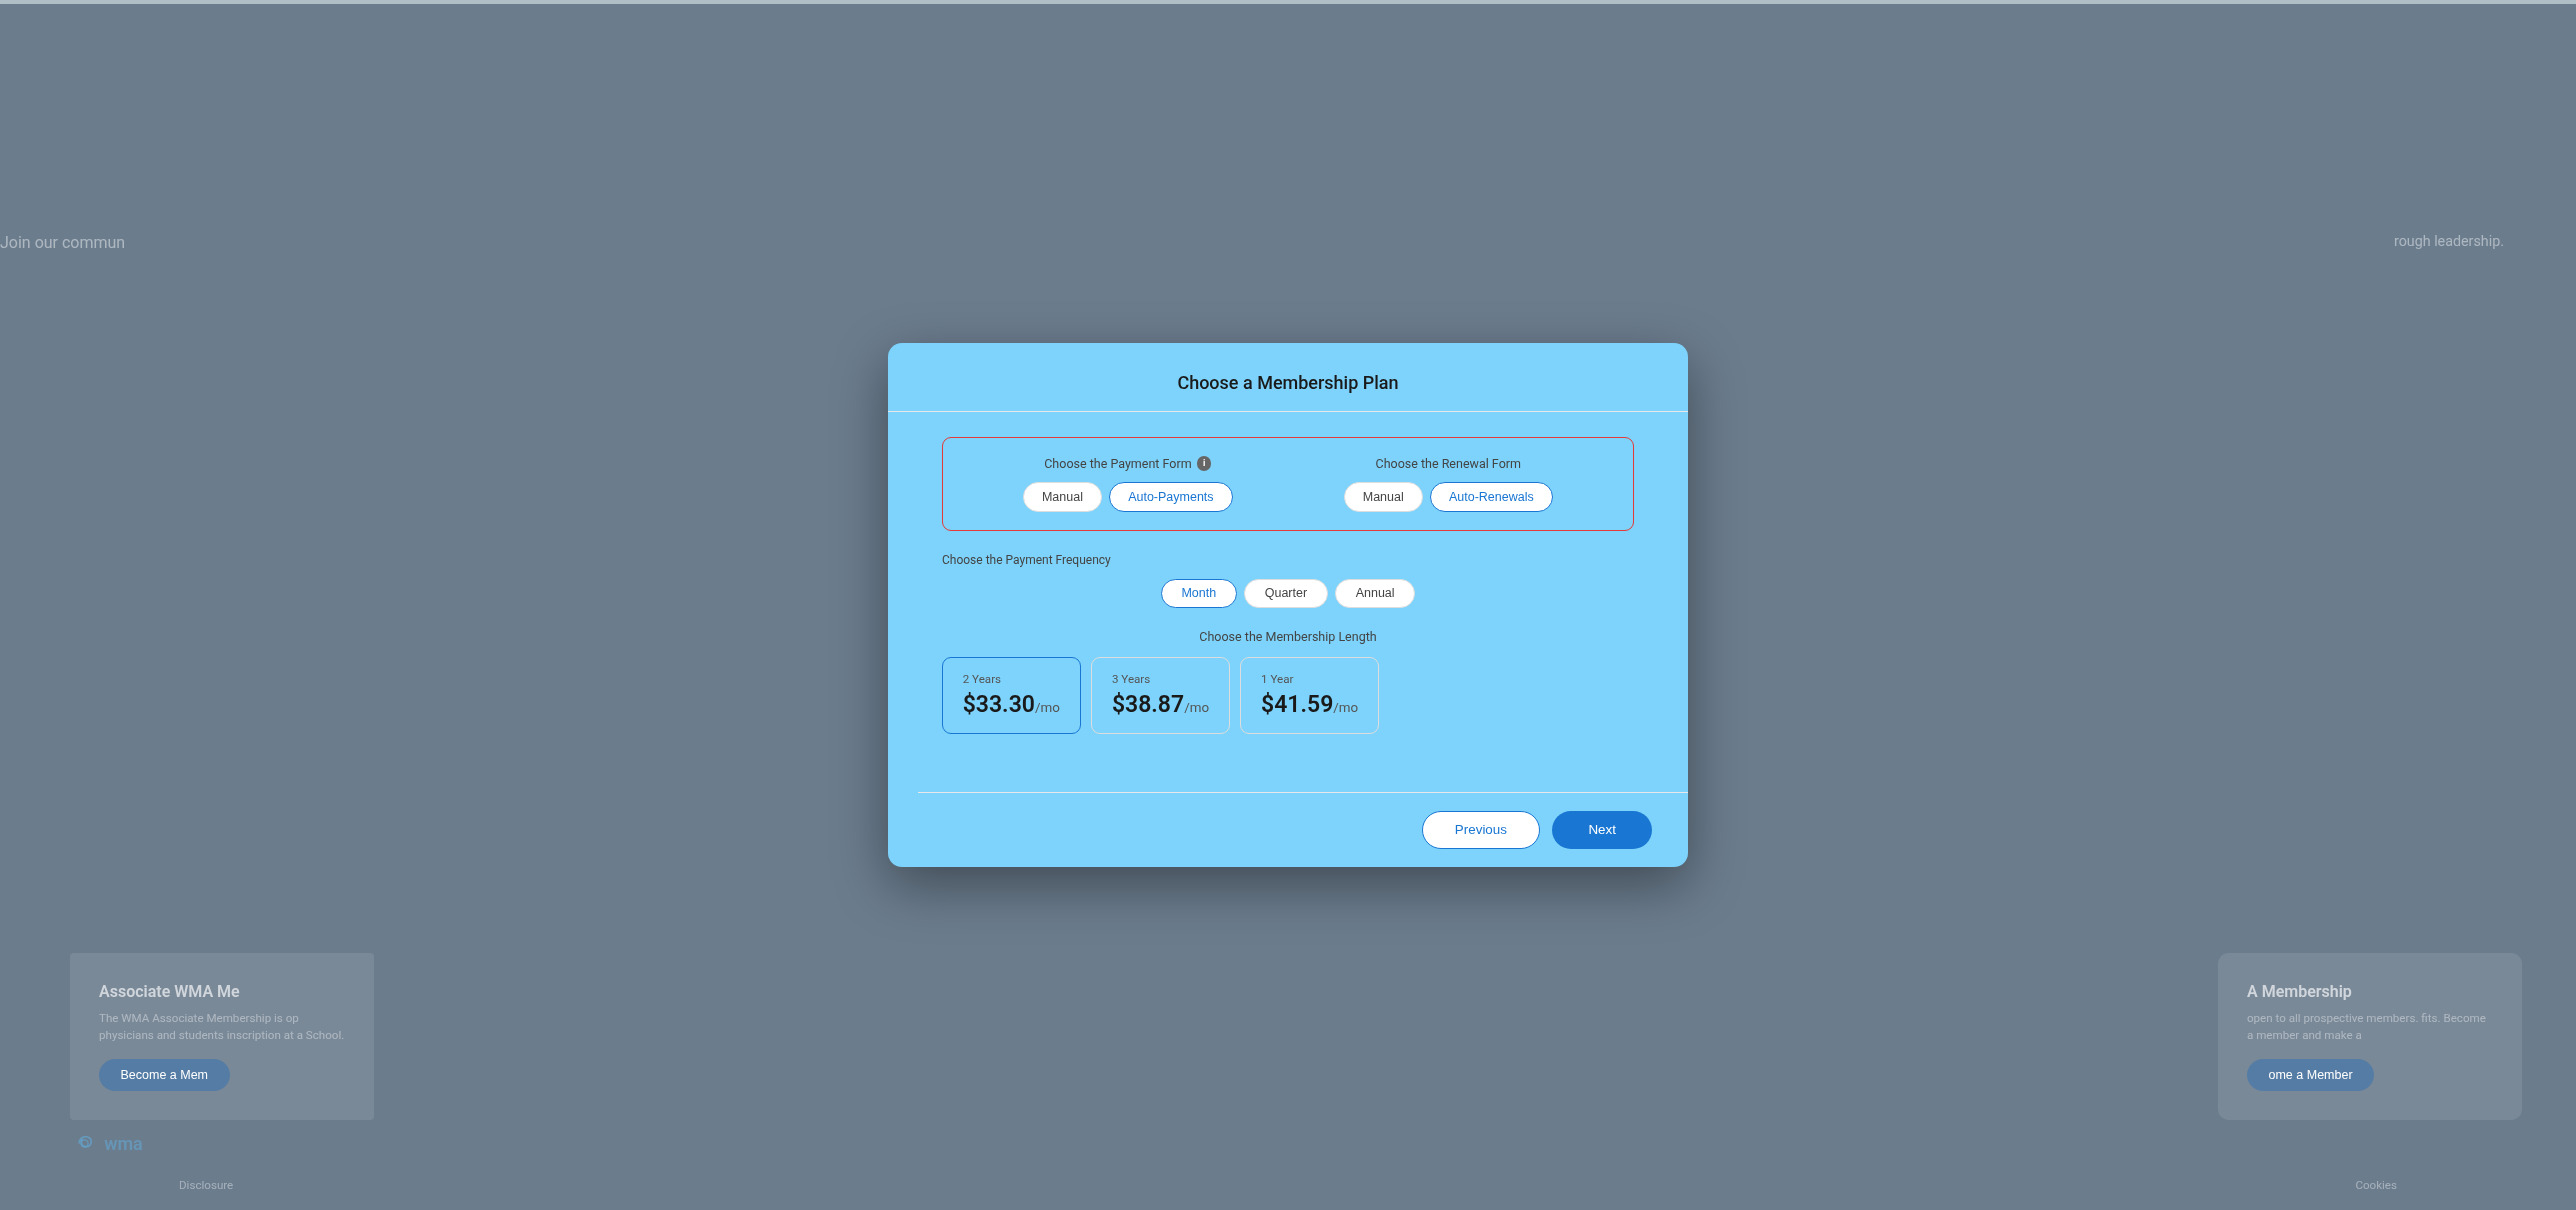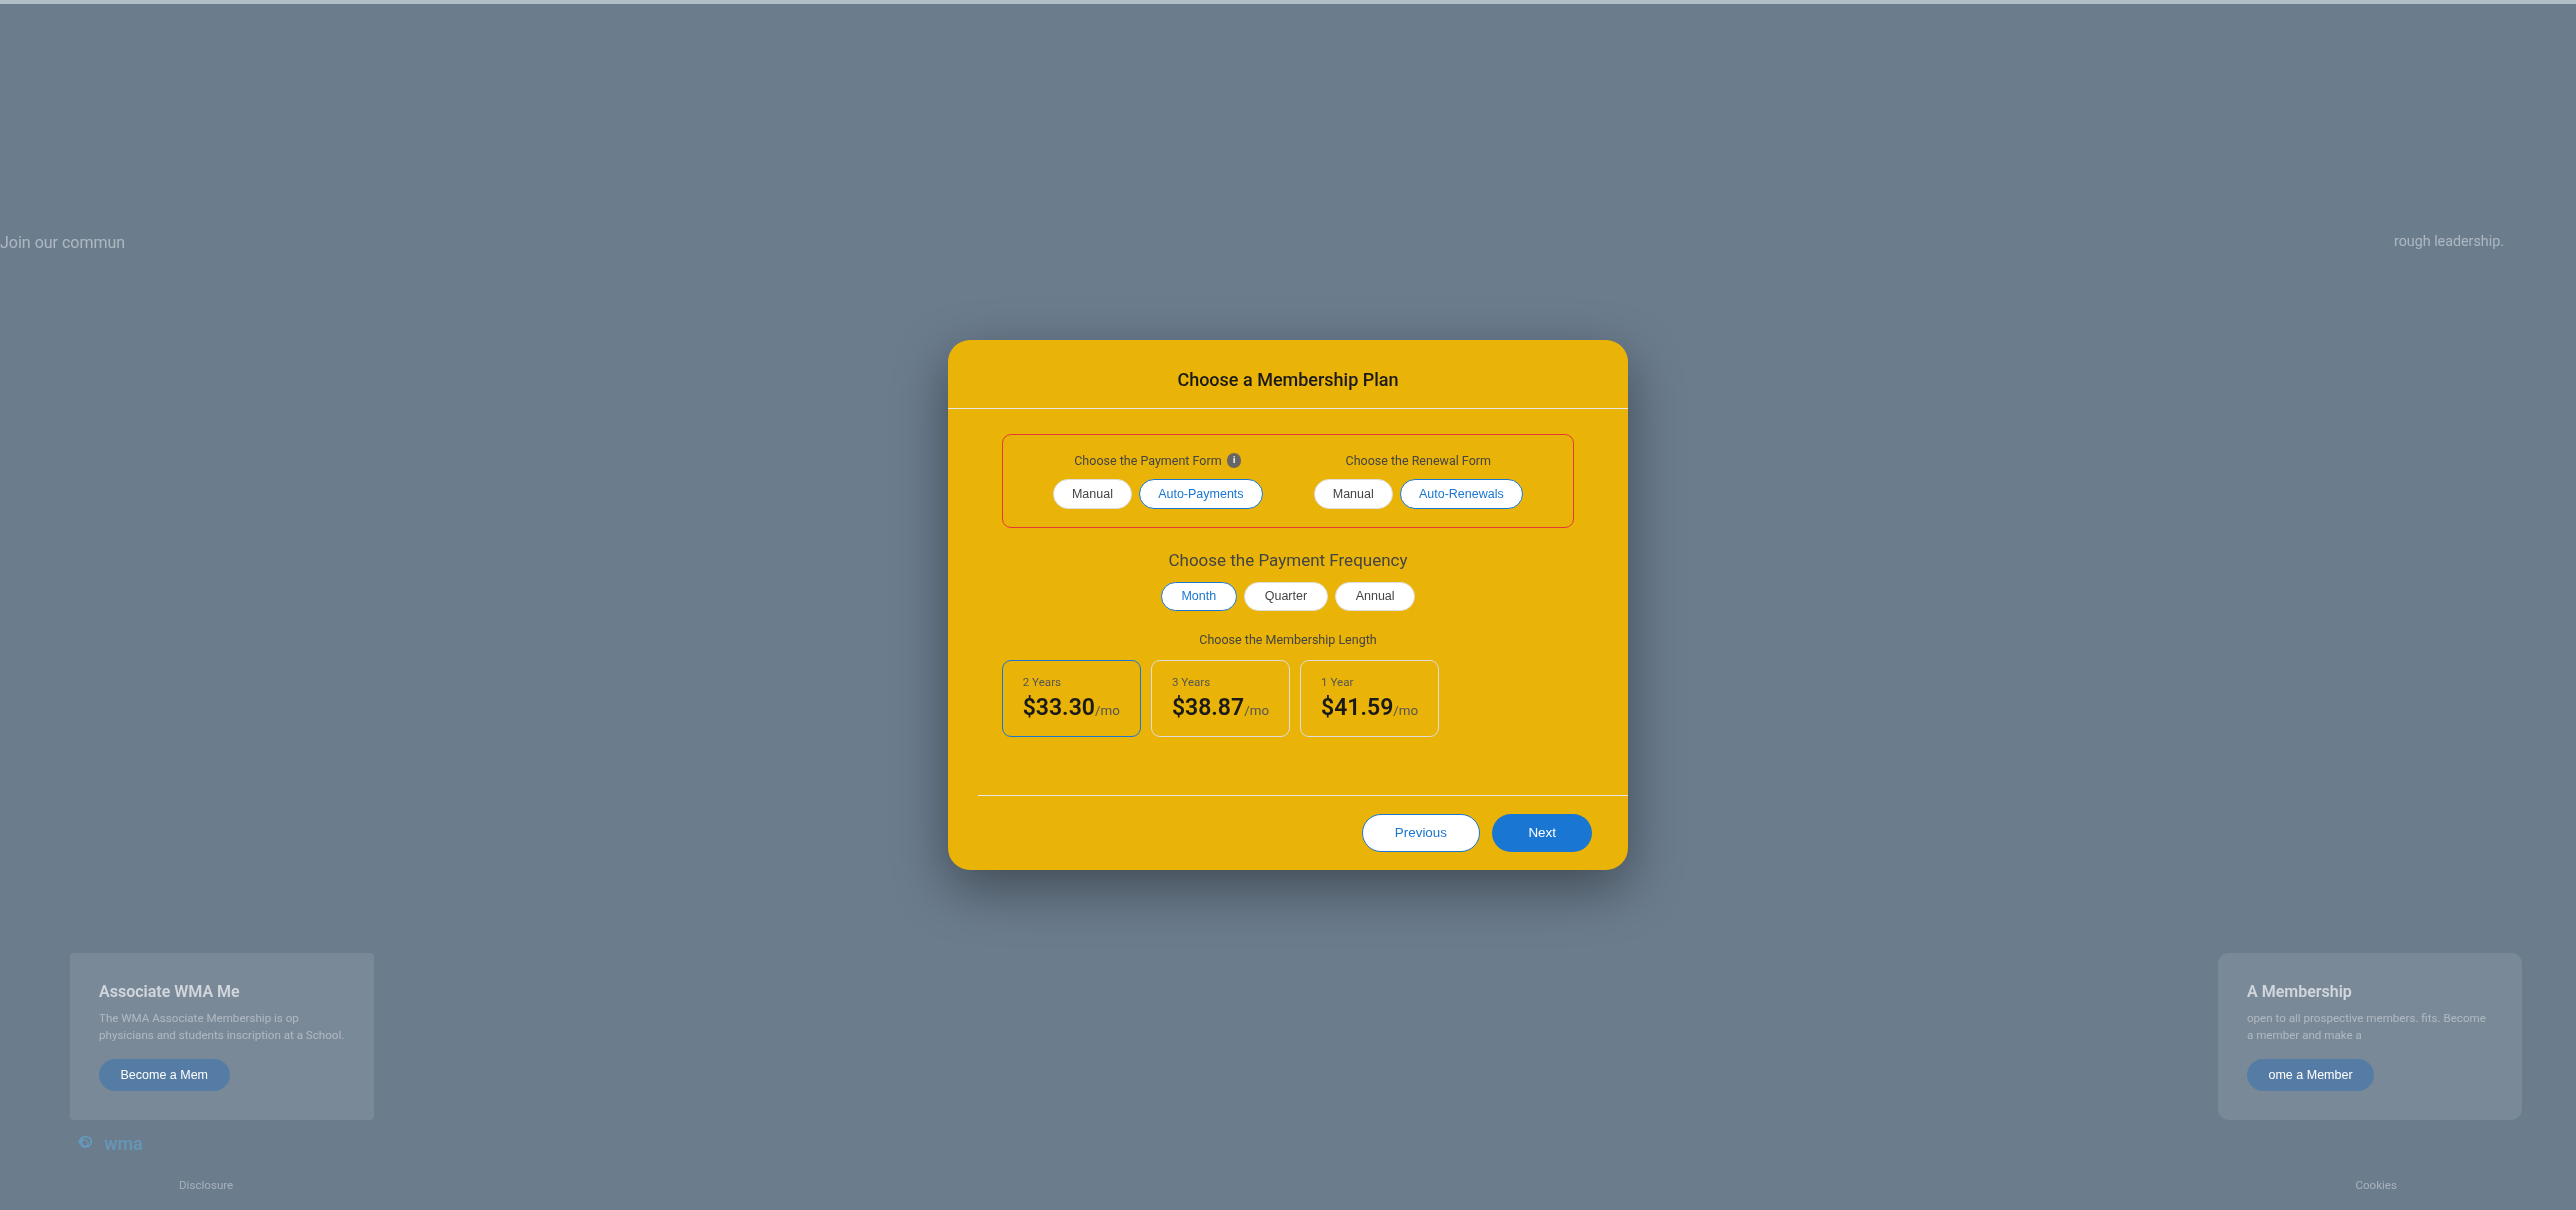--- a/index.html
+++ b/index.html
@@ -34,23 +34,23 @@
     .modal-backdrop {
       position: fixed;
       inset: 0;
       z-index: 10;
       display: flex;
       align-items: center;
       justify-content: center;
     }
 
     .modal {
-      background: #eab308;
-      border-radius: 22px;
-      width: 680px;
+      background: #7dd3fc;
+      border-radius: 14px;
+      width: 800px;
       max-height: 92vh;
       overflow-y: auto;
       box-shadow: 0 18px 54px rgba(0,0,0,0.4);
       position: relative;
       z-index: 20;
     }
 
     .modal-header {
       padding: 29px 36px 18px;
       text-align: center;
@@ -135,22 +135,21 @@
     }
 
     .form-divider {
       width: 0.9px;
       background: transparent;
       min-height: 54px;
     }
 
     
     .section-label {
-      text-align: center;
-      font-size: 17px;
+      font-size: 12px;
       color: #444;
       margin-bottom: 12.5px;
     }
 
     .freq-group {
       display: flex;
       justify-content: center;
       gap: 7.2px;
       margin-bottom: 21.5px;
     }

